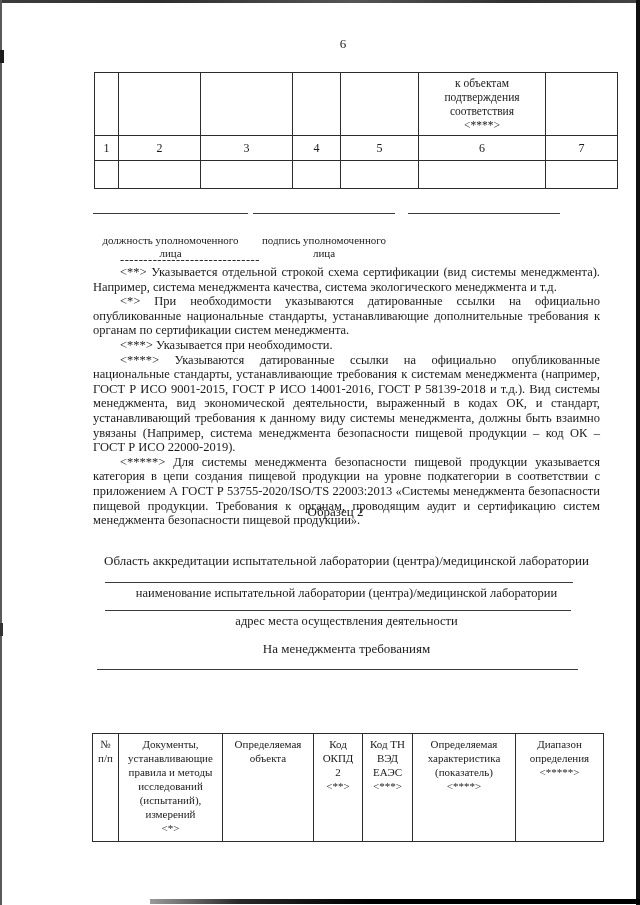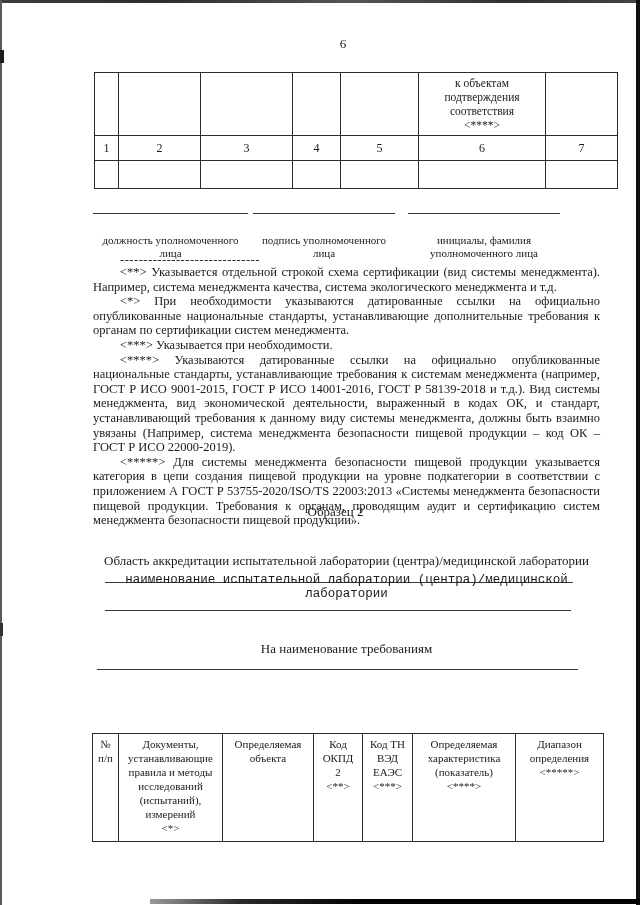--- a/index.html
+++ b/index.html
@@ -38,21 +38,21 @@
   .footnotes{position:absolute;top:255px;left:93px;width:507px;
     font-size:12.5px;line-height:14.6px;text-align:justify;}
   .fn-sep{text-indent:27px;line-height:10px;letter-spacing:0.5px;white-space:nowrap;overflow:hidden;}
   .footnotes p{margin:0;text-indent:27px;}
 
   .sample-label{position:absolute;top:504px;left:93px;width:485px;text-align:center;font-size:13px;}
 
   .sec{position:absolute;left:93px;width:507px;text-align:center;}
   .sec-title{top:553px;font-size:13px;}
   .sec-caption{font-size:12.5px;}
-  .cap1{top:573px;font-family:Liberation Mono, monospace;}
+  .cap1{top:586px;}
   .cap2{top:614px;}
   .sec-subtitle{top:641px;font-size:13px;}
   .cap3{top:673px;line-height:14.4px;}
   .rule{position:absolute;height:0;border-top:1.4px solid #3a3a3a;}
   .rule1{top:582px;left:105px;width:468px;}
   .rule2{top:610px;left:105px;width:466px;}
   .rule3{top:669px;left:97px;width:481px;}
 
   .bottom-table{top:733px;left:92px;width:511px;}
   .bottom-table .r-head td{height:103px;font-size:11px;line-height:1.28;vertical-align:top;padding-top:3px;}
@@ -121,41 +121,40 @@
       <div class="sig-label">должность уполномоченного
 лица</div>
     </div>
     <div class="sig">
       <div class="sig-line"></div>
       <div class="sig-label">подпись уполномоченного
 лица</div>
     </div>
     <div class="sig">
       <div class="sig-line"></div>
-      <div class="sig-label">инициалы, фамилия
-уполномоченного лица</div>
     </div>
   </div>
 
   <div class="footnotes">
     <div class="fn-sep">------------------------------</div>
     <p>&lt;**&gt; Указывается отдельной строкой схема сертификации (вид системы менеджмента). Например, система менеджмента качества, система экологического менеджмента и т.д.</p>
     <p>&lt;*&gt; При необходимости указываются датированные ссылки на официально опубликованные национальные стандарты, устанавливающие дополнительные требования к органам по сертификации систем менеджмента.</p>
     <p>&lt;***&gt; Указывается при необходимости.</p>
     <p>&lt;****&gt; Указываются датированные ссылки на официально опубликованные национальные стандарты, устанавливающие требования к системам менеджмента (например, ГОСТ Р ИСО 9001-2015, ГОСТ Р ИСО 14001-2016, ГОСТ Р 58139-2018 и т.д.). Вид системы менеджмента, вид экономической деятельности, выраженный в кодах ОК, и стандарт, устанавливающий требования к данному виду системы менеджмента, должны быть взаимно увязаны (Например, система менеджмента безопасности пищевой продукции – код ОК – ГОСТ Р ИСО 22000-2019).</p>
     <p>&lt;*****&gt; Для системы менеджмента безопасности пищевой продукции указывается категория в цепи создания пищевой продукции на уровне подкатегории в соответствии с приложением А ГОСТ Р 53755-2020/ISO/TS 22003:2013 «Системы менеджмента безопасности пищевой продукции. Требования к органам, проводящим аудит и сертификацию систем менеджмента безопасности пищевой продукции».</p>
   </div>
 
   <div class="sample-label">Образец 2</div>
 
   <div class="sec sec-title">Область аккредитации испытательной лаборатории (центра)/медицинской лаборатории</div>
   <div class="rule rule1"></div>
   <div class="sec sec-caption cap1">наименование испытательной лаборатории (центра)/медицинской лаборатории</div>
   <div class="rule rule2"></div>
-  <div class="sec sec-subtitle">На наименование требованиям</div>
+  <div class="sec sec-caption cap2">адрес места осуществления деятельности</div>
+  <div class="sec sec-subtitle">На менеджмента требованиям</div>
   <div class="rule rule3"></div>
 
   <table class="t bottom-table">
     <colgroup>
       <col style="width:26px">
         <col style="width:104px">
         <col style="width:91px">
       <col style="width:49px">
         <col style="width:50px">
         <col style="width:103px">

